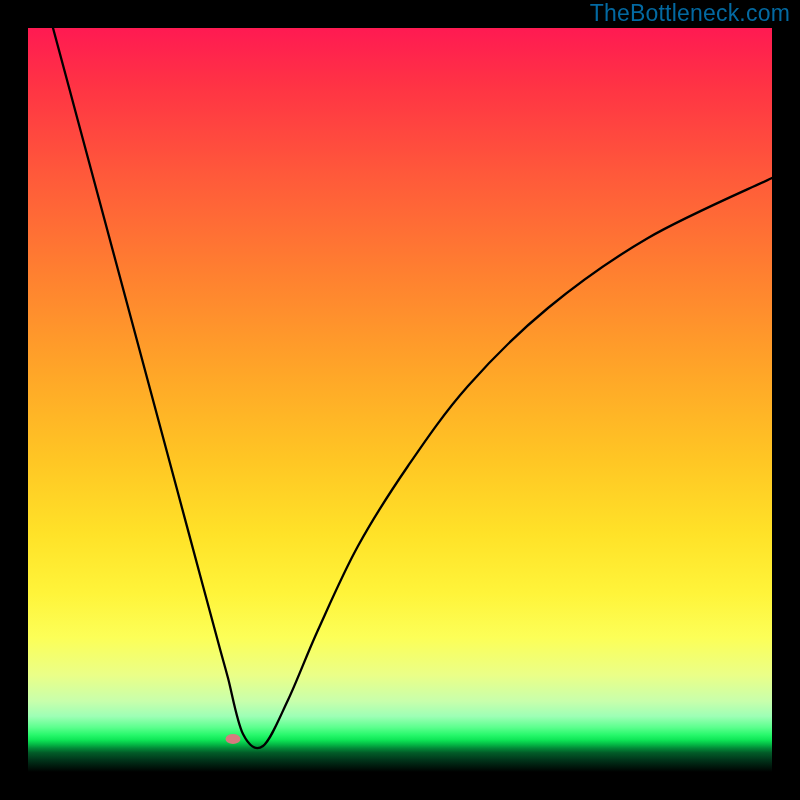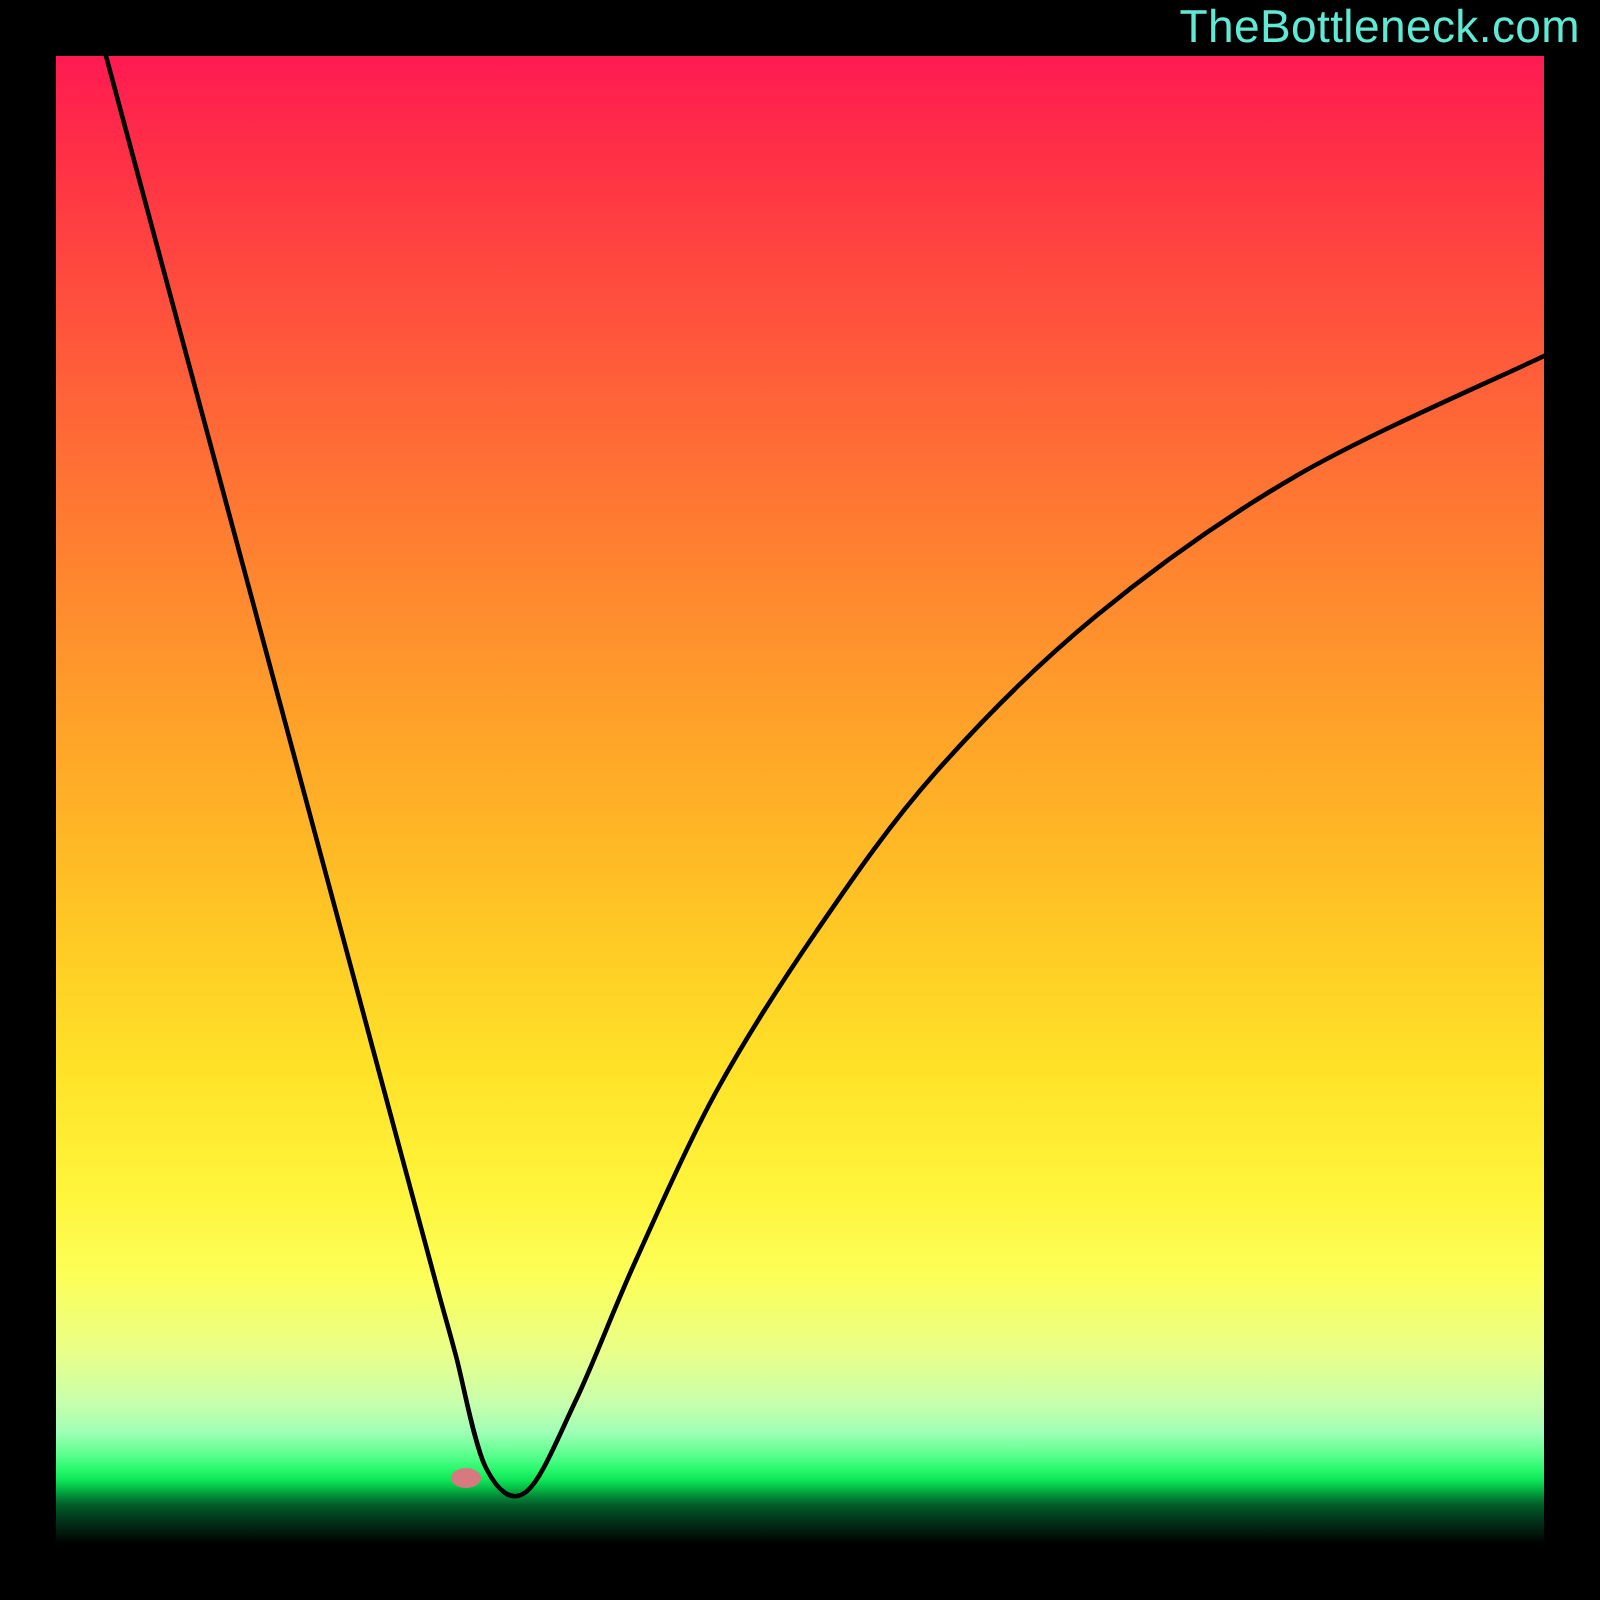--- a/index.html
+++ b/index.html
@@ -14,21 +14,21 @@
   .frame {
     position: relative;
     width: 800px;
     height: 800px;
     background: #000;
   }
   .watermark {
     position: absolute;
     top: 0px;
     right: 10px;
-    color: #5eead4;
+    color: #0369a1;
     font-size: 23px;
     font-weight: 500;
     letter-spacing: 0.2px;
     z-index: 5;
   }
   .plot {
     position: absolute;
     left: 28px;
     top: 28px;
     width: 744px;

